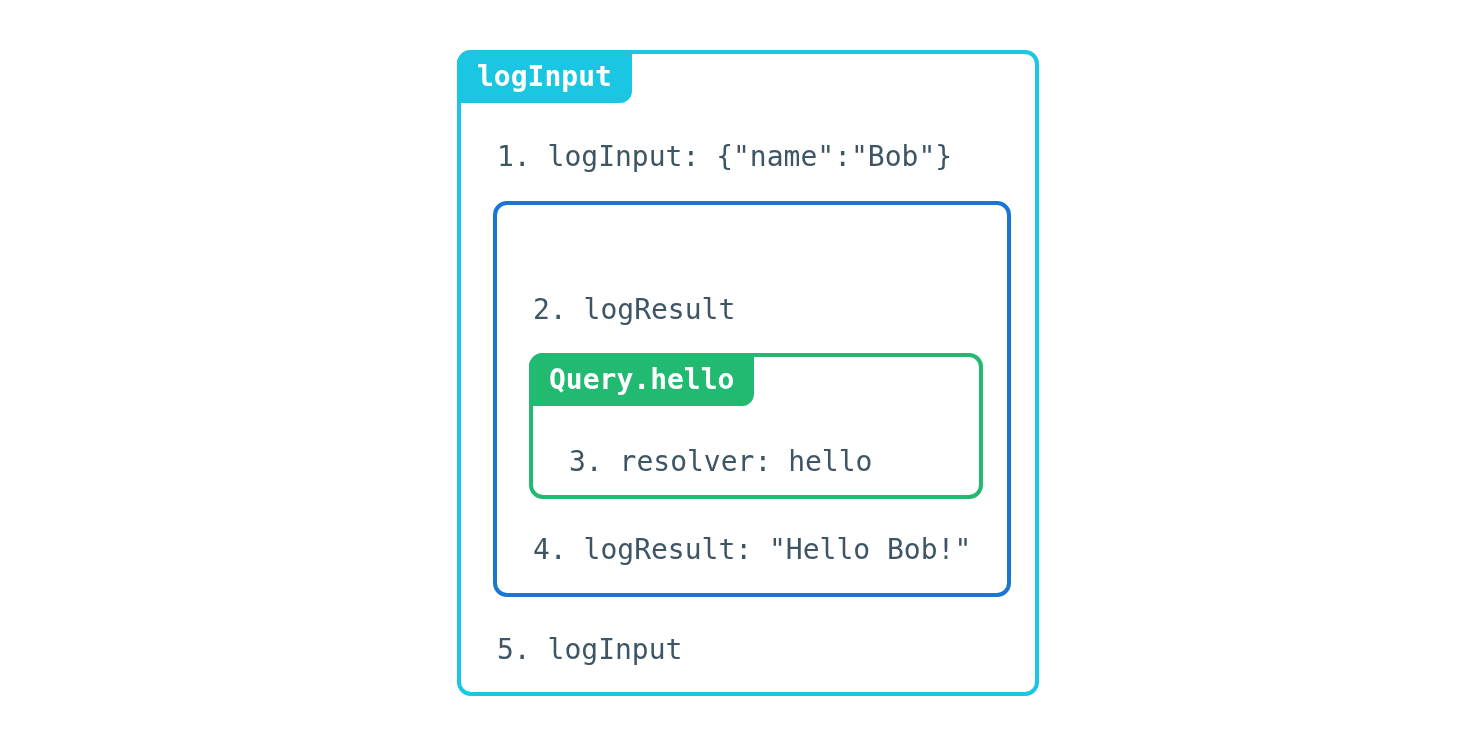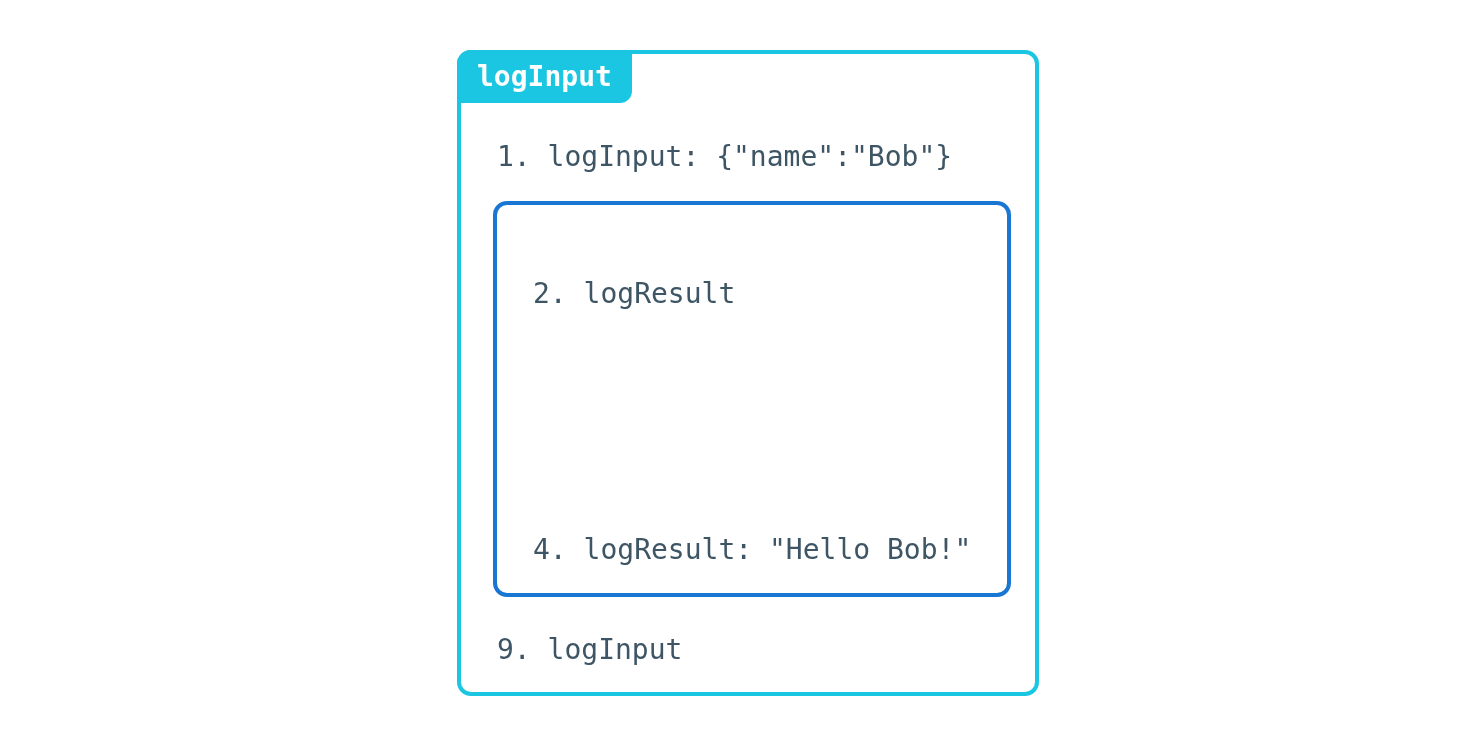--- a/index.html
+++ b/index.html
@@ -62,39 +62,44 @@
   .step-line {
     position: absolute;
     left: 32px;
     font-size: 28px;
     line-height: 36px;
     color: var(--text);
     white-space: pre;
   }
 
   .step-1 { top: 81px;  }
-  .step-2 { top: 67px;  }
+  .step-2 { top: 83px;  }
   .step-3 { top: 83px;  }
   .step-4 { top: 323px; }
   .step-5 { top: 574px; }
 </style>
 </head>
 <body>
 
 <div class="canvas">
 
   <div class="span-box outer">
     <div class="span-tab cyan">logInput</div>
 
     <div class="step-line step-1">1. logInput: {"name":"Bob"}</div>
 
     <div class="span-box middle">
 
       <div class="step-line step-2">2. logResult</div>
 
+      <div class="span-box inner">
+        <div class="span-tab green">Query.hello</div>
+
+        <div class="step-line step-3">3. resolver: hello</div>
+      </div>
 
       <div class="step-line step-4">4. logResult: "Hello Bob!"</div>
     </div>
 
-    <div class="step-line step-5">9. logInput</div>
+    <div class="step-line step-5">5. logInput</div>
   </div>
 
 </div>
 
 </body></html>

